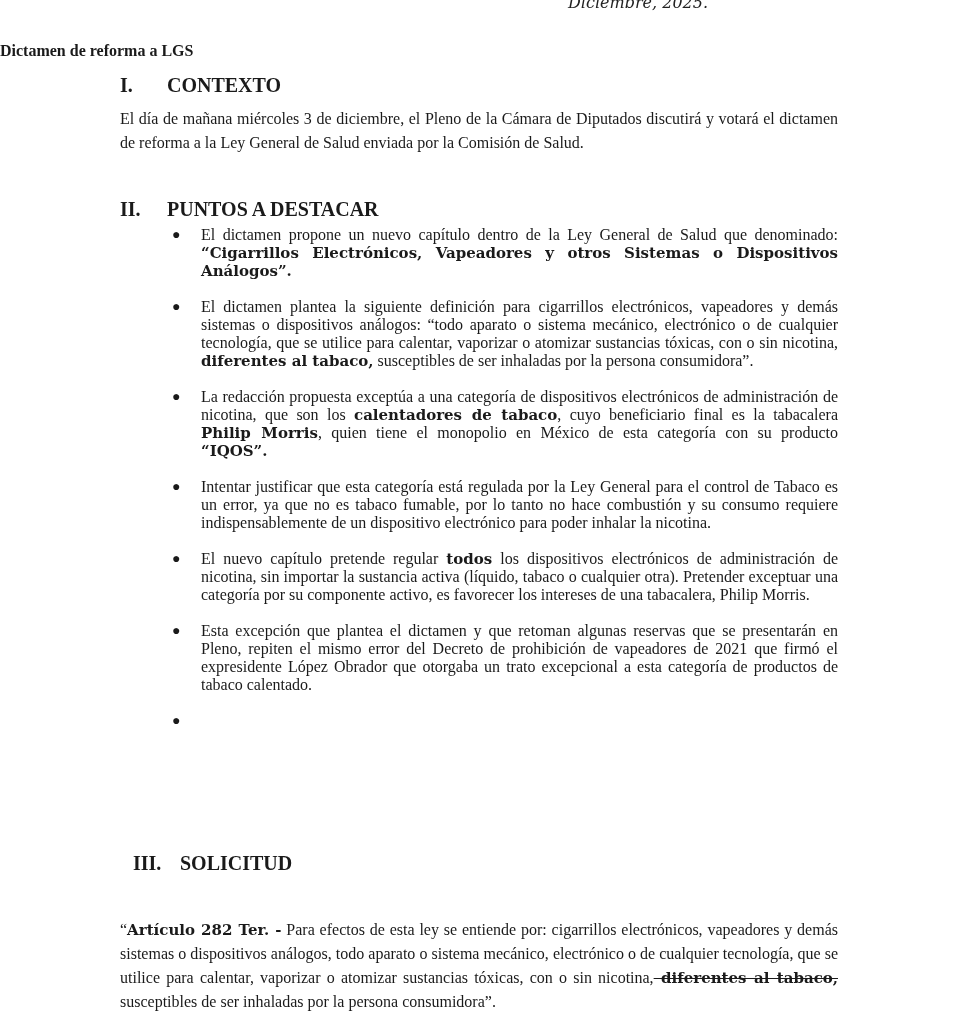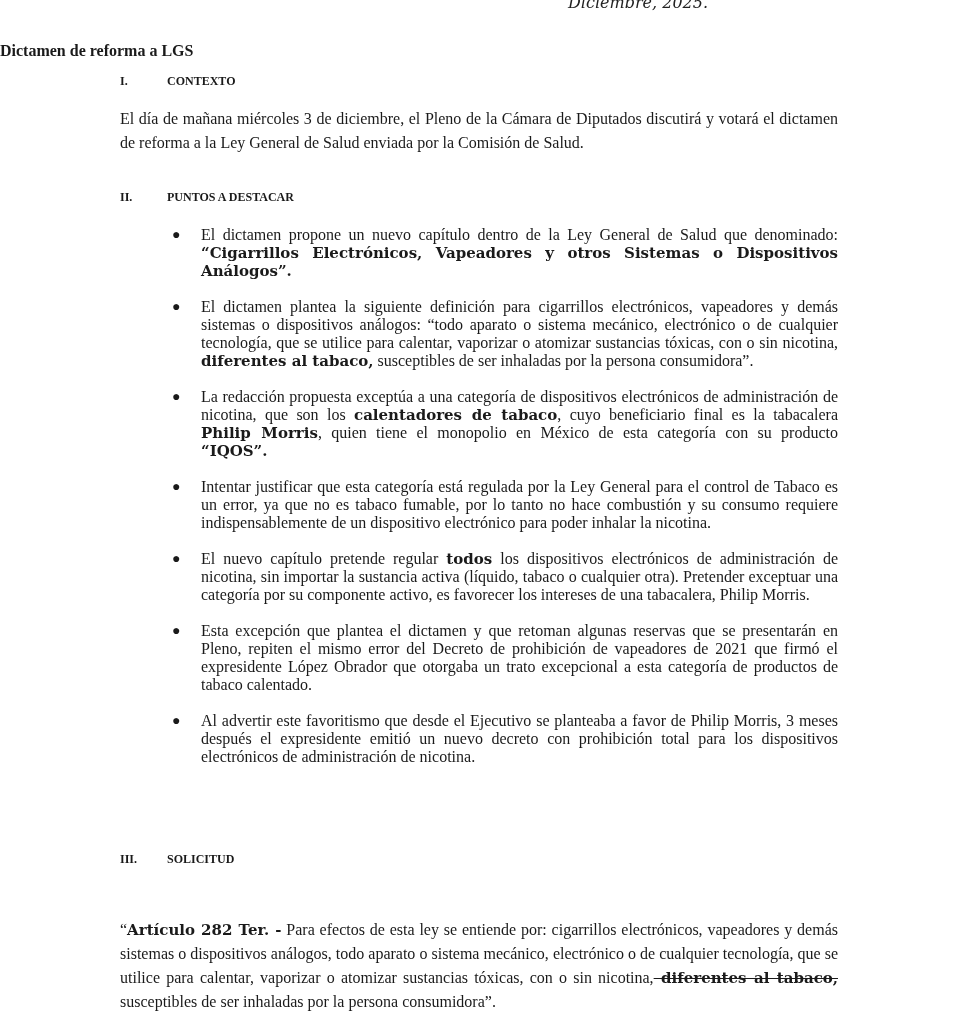--- a/index.html
+++ b/index.html
@@ -3,21 +3,21 @@
 <meta charset="utf-8">
 <style>
   html, body { margin: 0; padding: 0; background: #ffffff; }
   body { width: 962px; height: 1024px; overflow: hidden; position: relative;
          font-family: "Liberation Serif", "DejaVu Serif", serif; color: #1a1a1a; }
   .page { position: absolute; left: 0; top: 0; width: 836px; height: 1024px; }
   .date { position: absolute; top: -7px; right: 128px; font-style: italic; font-size: 16px;
           font-family: "DejaVu Serif", serif; color: #222; }
   .title { position: absolute; top: 42px; left: 0; width: 962px; text-align: left;
            font-weight: bold; font-size: 16px; }
-  .section-head { position: absolute; left: 120px; font-weight: bold; font-size: 12px; }
+  .section-head { position: absolute; left: 120px; font-weight: bold; font-size: 20px; }
   .section-head .num { display: inline-block; width: 47px; }
   .para { position: absolute; left: 120px; width: 718px; font-size: 16px; line-height: 24px;
           text-align: justify; }
   ul.points { position: absolute; left: 120px; top: 226px; width: 718px; margin: 0; padding: 0;
               list-style: none; }
   ul.points li { position: relative; padding-left: 81px; font-size: 16px; line-height: 18px;
                  text-align: justify; margin-bottom: 18px; }
   ul.points li .bullet { position: absolute; left: 52px; top: 0; font-size: 14px; }
   .b { font-weight: bold; font-family: "DejaVu Serif", serif; font-size: 15px; }
   .strike { text-decoration: line-through; font-weight: bold; font-family: "DejaVu Serif", serif; font-size: 15px; }
@@ -28,21 +28,21 @@
 <div class="page">
 
   <div class="date">Diciembre, 2025.</div>
   <div class="title">Dictamen de reforma a LGS</div>
 
   <div class="section-head" style="top:74px;">
     <span class="num">I.</span><span>CONTEXTO</span>
   </div>
   <div class="para" style="top:107px;">El día de mañana miércoles 3 de diciembre, el Pleno de la Cámara de Diputados discutirá y votará el dictamen de reforma a la Ley General de Salud enviada por la Comisión de Salud.</div>
 
-  <div class="section-head" style="top:190px;">
+  <div class="section-head" style="top:198px;">
     <span class="num">II.</span><span>PUNTOS A DESTACAR</span>
   </div>
 
   <ul class="points">
     <li>
       <span class="bullet">●</span>
       <span>El dictamen propone un nuevo capítulo dentro de la Ley General de Salud que denominado: </span><span class="b">“Cigarrillos Electrónicos, Vapeadores y otros Sistemas o Dispositivos Análogos”.</span>
     </li>
     <li>
       <span class="bullet">●</span>
@@ -59,25 +59,24 @@
     <li>
       <span class="bullet">●</span>
       <span>El nuevo capítulo pretende regular </span><span class="b">todos</span><span> los dispositivos electrónicos de administración de nicotina, sin importar la sustancia activa (líquido, tabaco o cualquier otra). Pretender exceptuar una categoría por su componente activo, es favorecer los intereses de una tabacalera, Philip Morris.</span>
     </li>
     <li>
       <span class="bullet">●</span>
       <span>Esta excepción que plantea el dictamen y que retoman algunas reservas que se presentarán en Pleno, repiten el mismo error del Decreto de prohibición de vapeadores de 2021 que firmó el expresidente López Obrador que otorgaba un trato excepcional a esta categoría de productos de tabaco calentado.</span>
     </li>
     <li>
       <span class="bullet">●</span>
-      <span>Al advertir este favoritismo que desde el Ejecutivo se planteaba a favor de Philip Morris, 3 meses después el expresidente emitió un nuevo decreto con prohibición total para los dispositivos electrónicos de administración de nicotina.</span>
     </li>
   </ul>
 
-  <div class="section-head" style="top:852px;">
+  <div class="section-head" style="top:852px;margin-left:13px;">
     <span class="num">III.</span><span>SOLICITUD</span>
   </div>
 
   <div class="para" style="top:918px;">
     <span>“</span><span class="b">Artículo 282 Ter. -</span><span> Para efectos de esta ley se entiende por: cigarrillos electrónicos, vapeadores y demás sistemas o dispositivos análogos, todo aparato o sistema mecánico, electrónico o de cualquier tecnología, que se utilice para calentar, vaporizar o atomizar sustancias tóxicas, con o sin nicotina,</span><span class="strike"> diferentes al tabaco,</span><span> susceptibles de ser inhaladas por la persona consumidora”.</span>
   </div>
 
 </div>
 
 </body></html>

